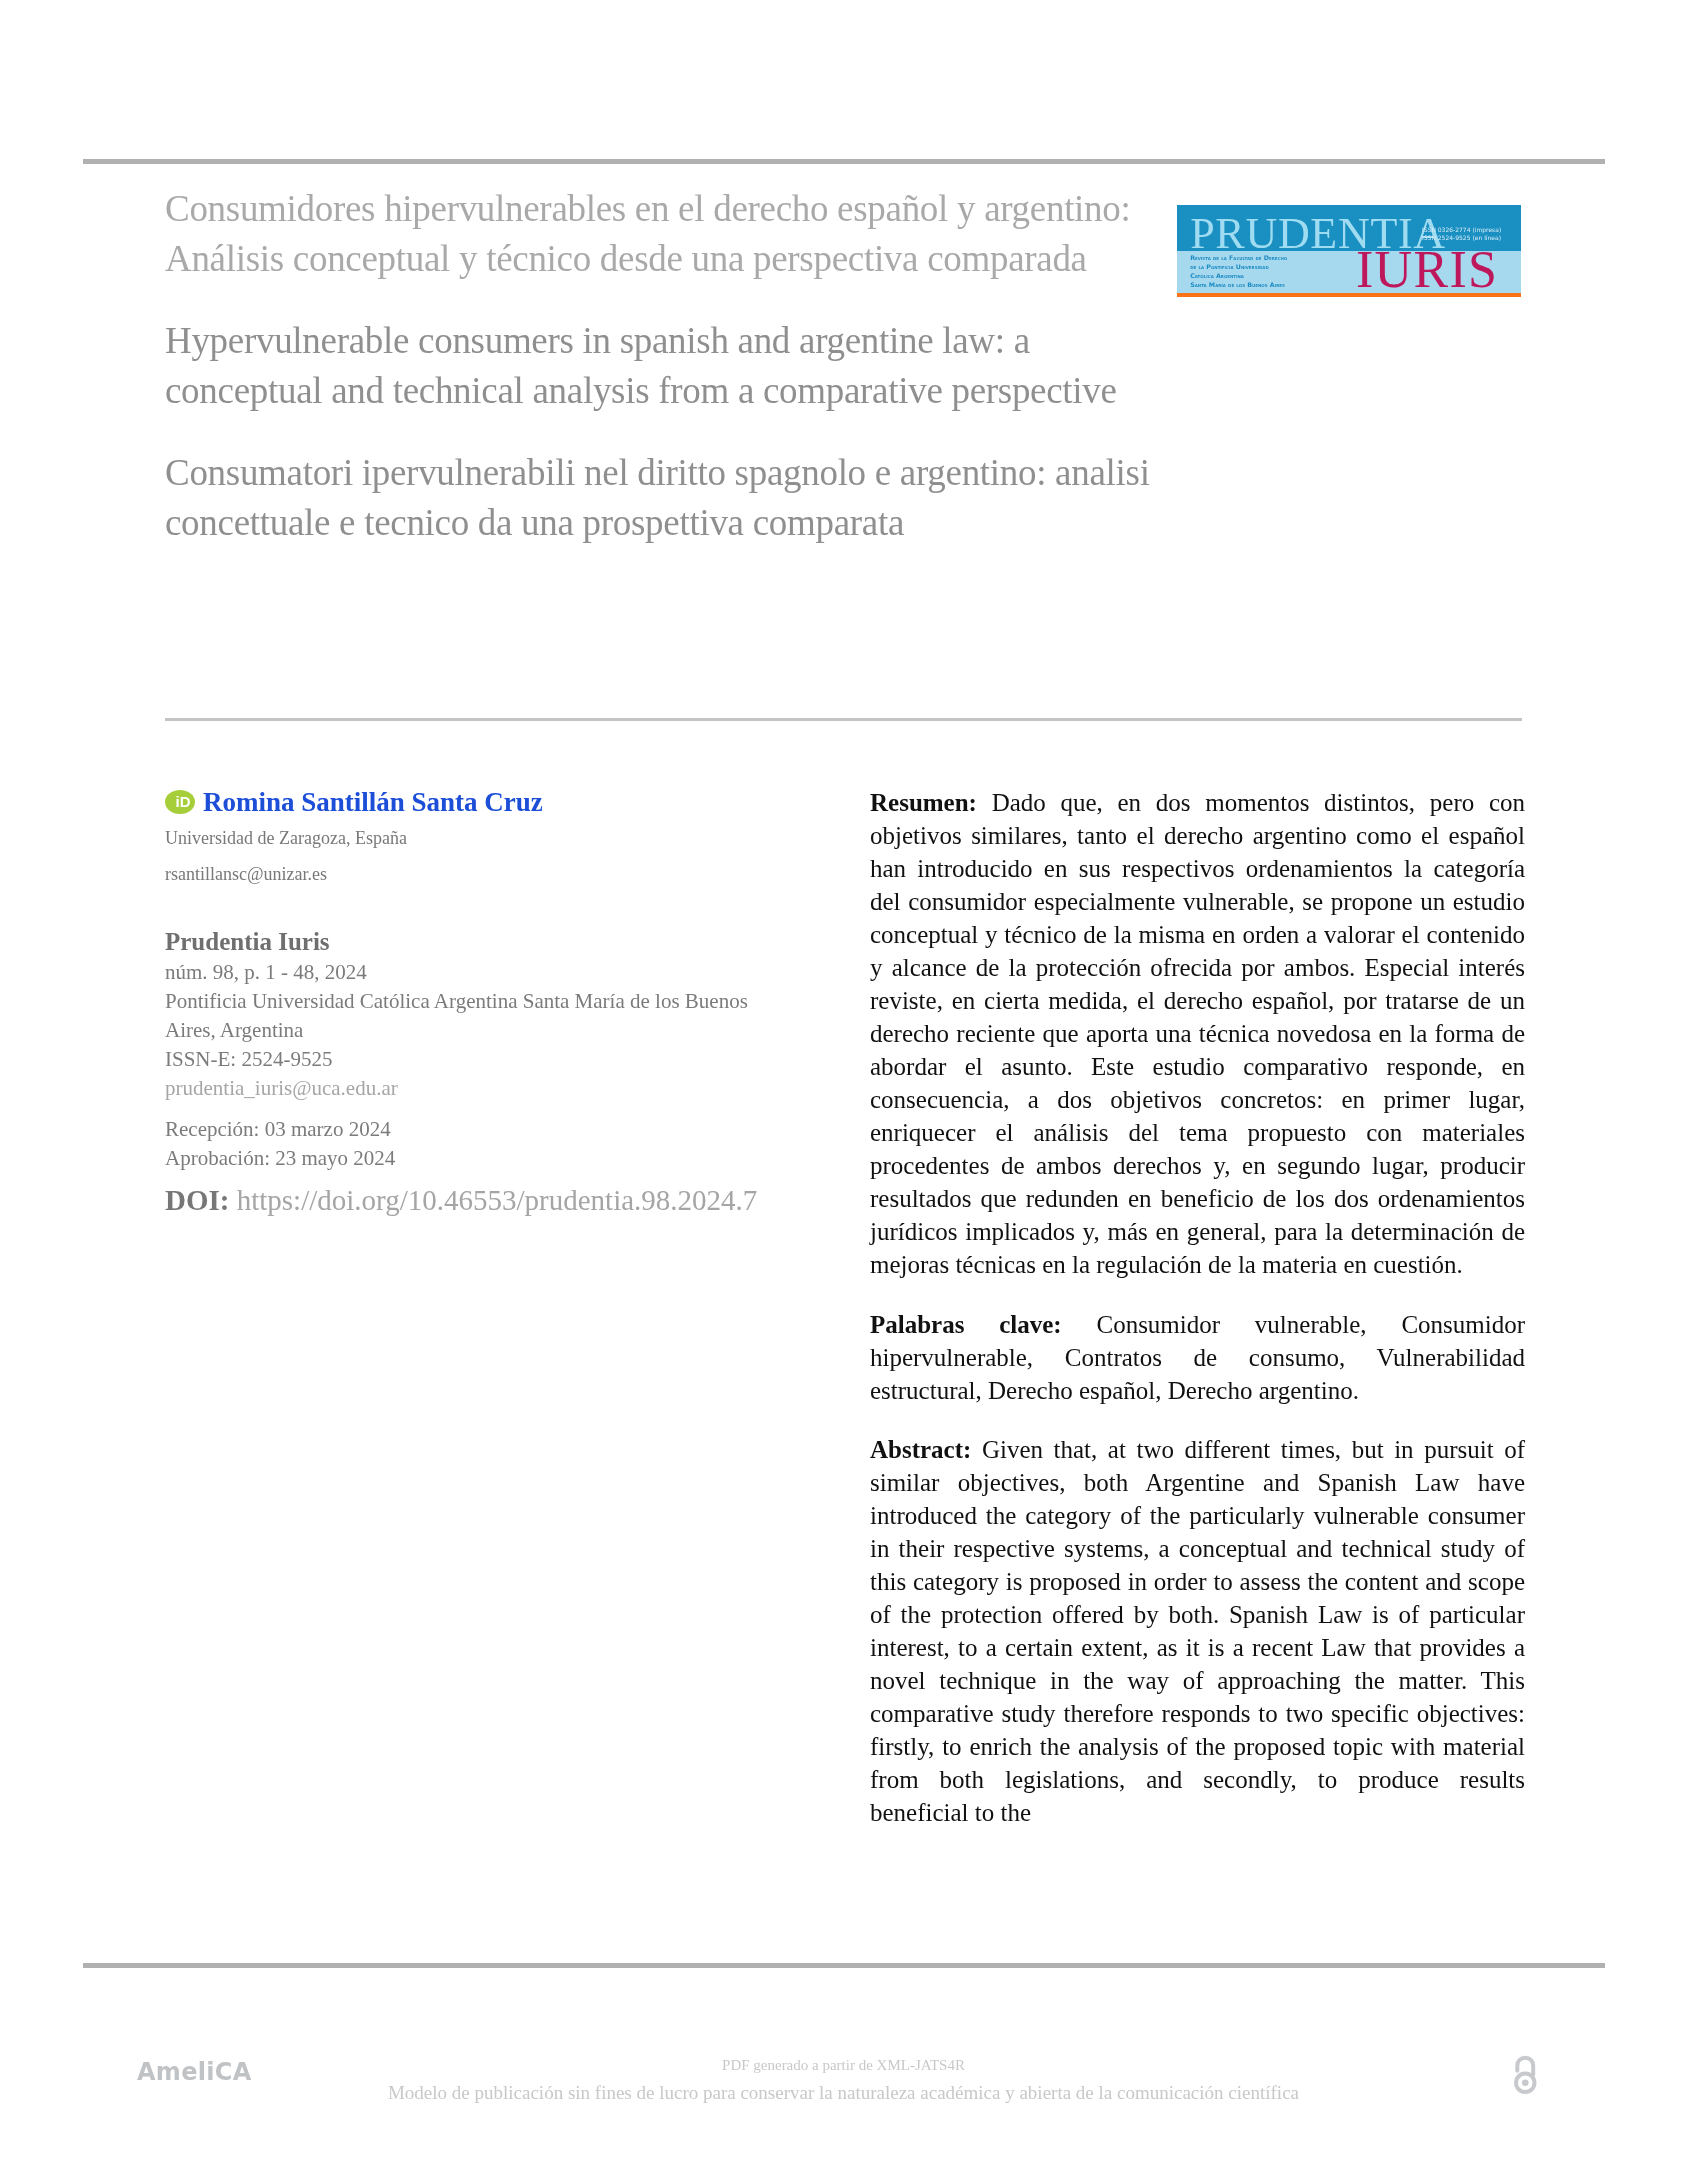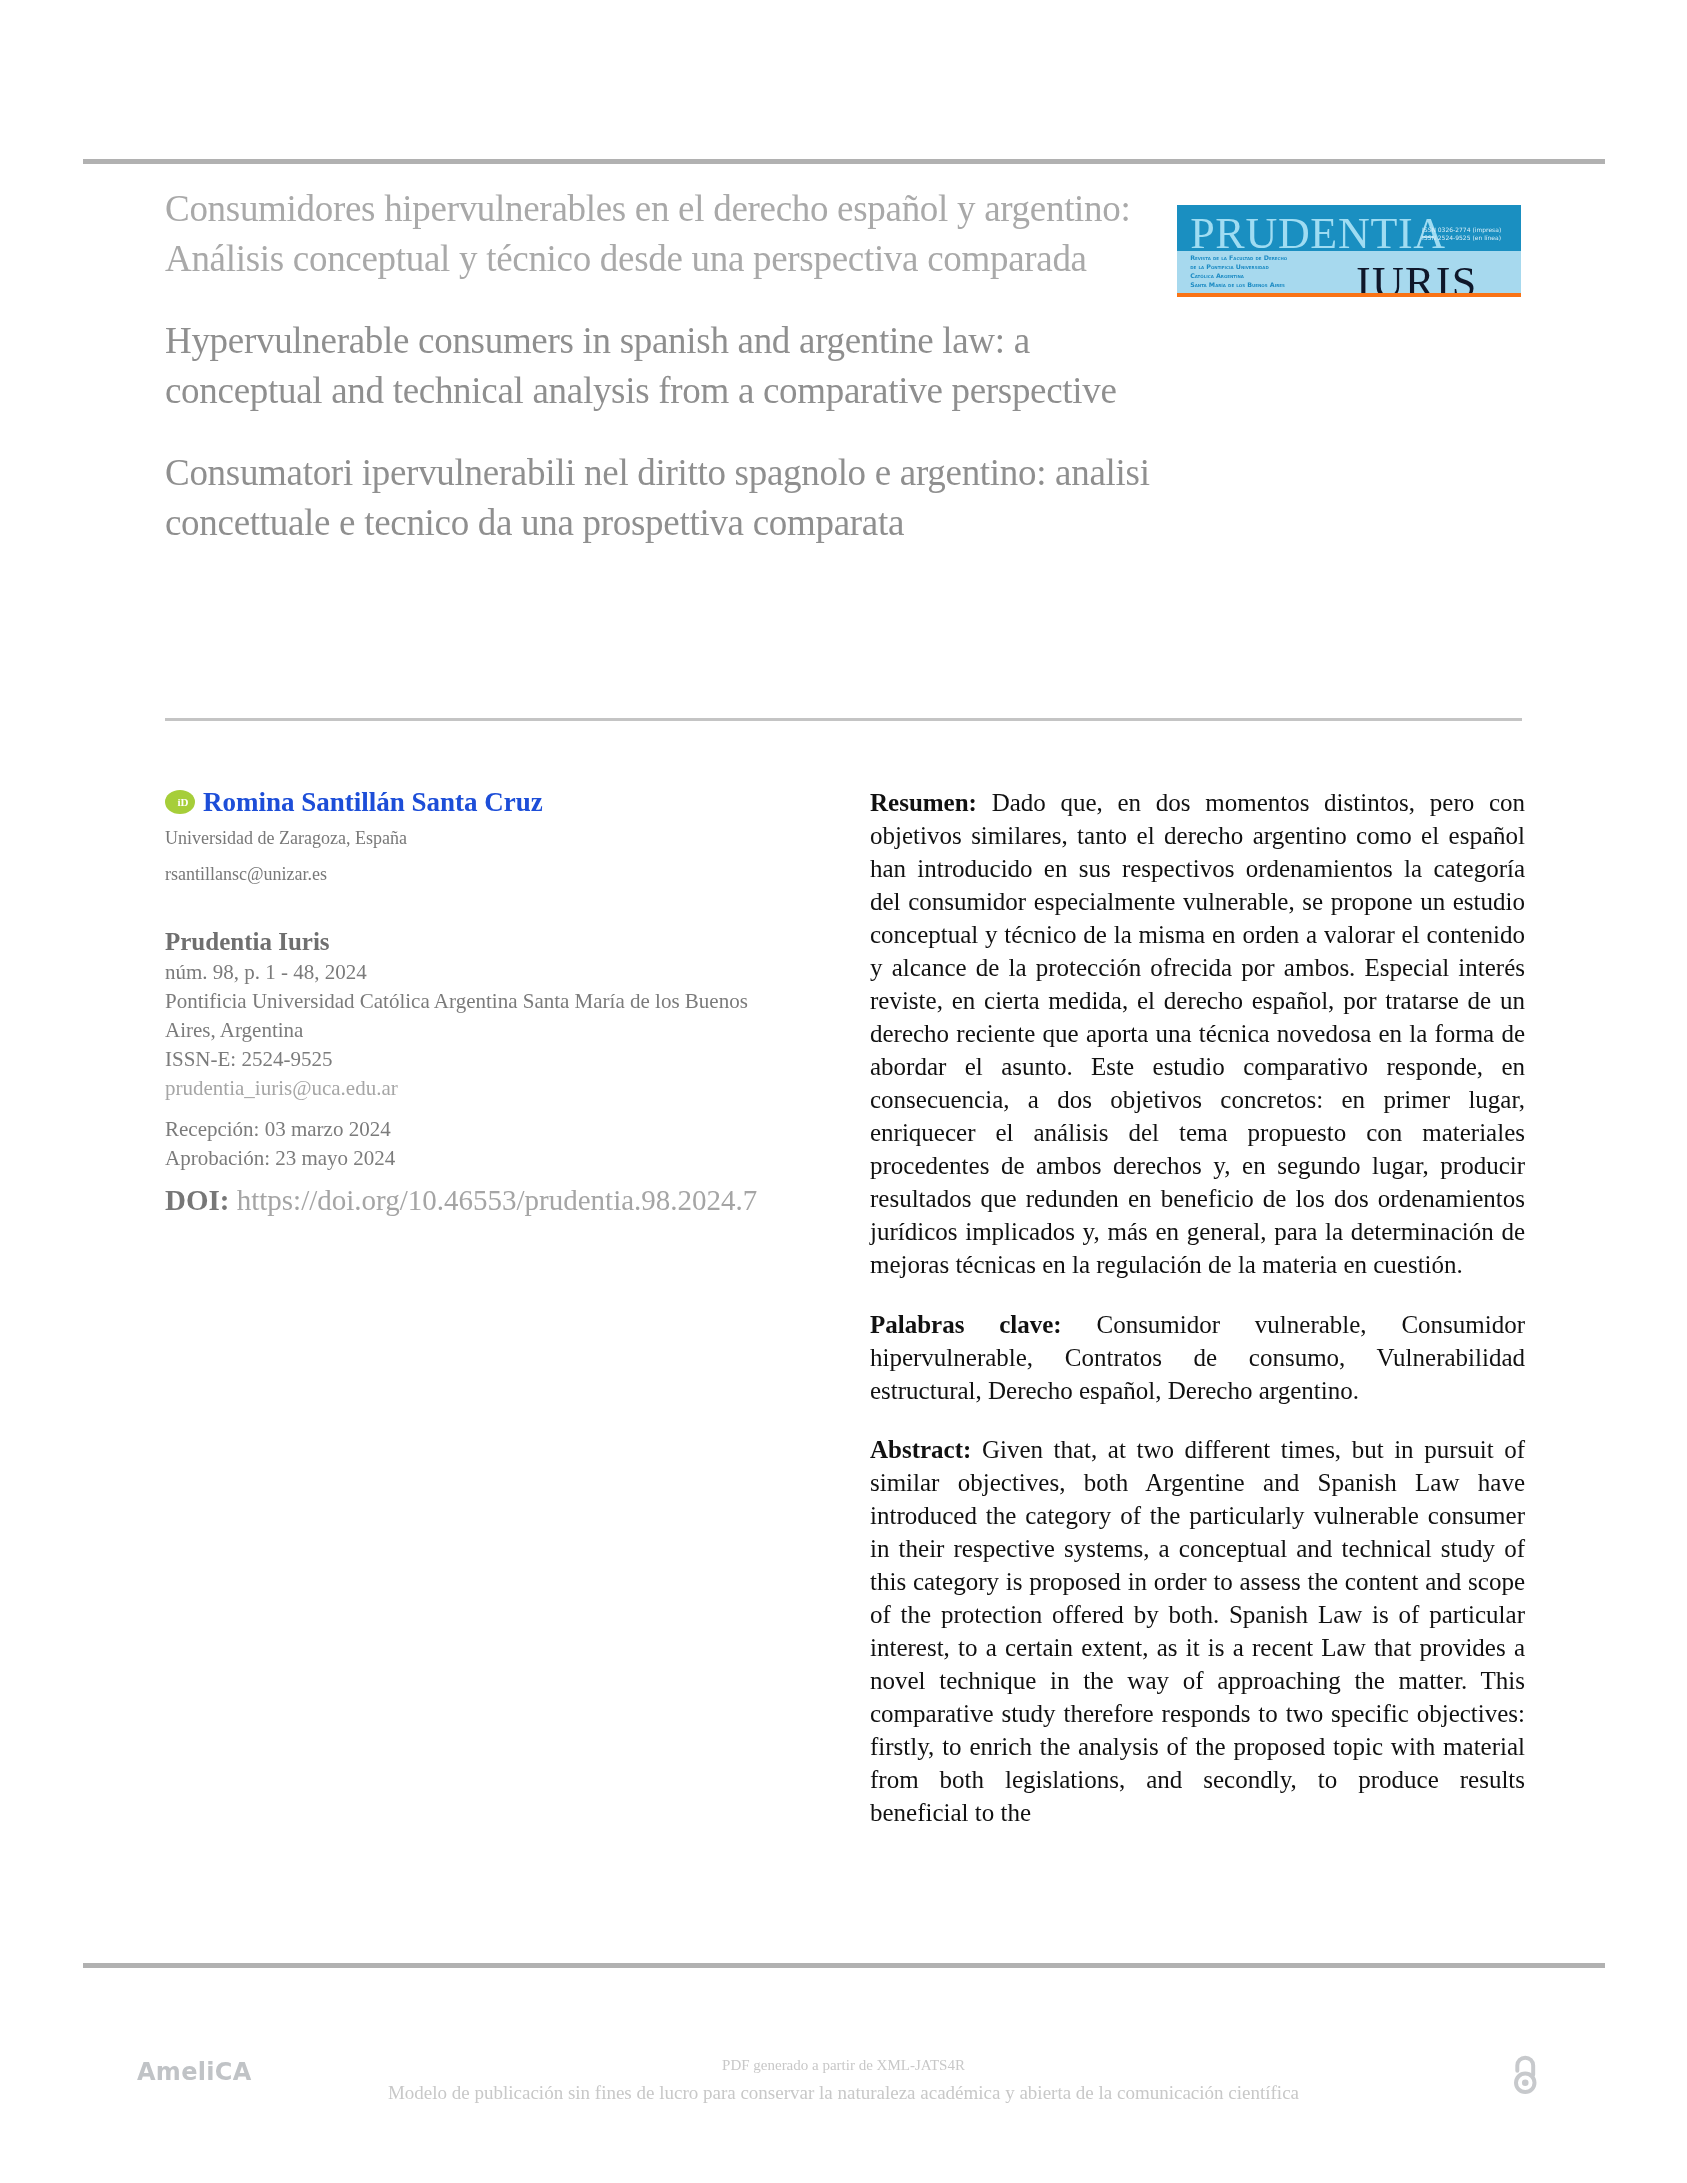--- a/index.html
+++ b/index.html
@@ -11,27 +11,27 @@
 
   .titles { position: absolute; left: 165px; top: 184px; width: 993px; }
   .title { color: #a9a9a9; font-size: 37px; line-height: 50px; margin: 0 0 32px 0; font-weight: normal; letter-spacing: -0.3px; }
   .title.t1 { width: 979px; }
   .title.t2 { width: 973px; color: #8f8f8f; }
   .title.t3 { width: 993px; color: #8f8f8f; }
 
   .logo { position: absolute; left: 1177px; top: 205px; width: 344px; height: 88px; background: #a7d9ee; overflow: hidden; border-bottom: 4px solid #f97316; }
   .logo .top-band { position: absolute; left: 0; top: 0; width: 344px; height: 46px; background: #1a8fc1; }
   .logo .prudentia { position: absolute; left: 13.2px; top: 6.6px; font-size: 44px; line-height: 44px; color: #9fdcf2; letter-spacing: 0.7px; }
-  .logo .iuris { position: absolute; left: 179px; top: 46px; font-size: 44px; line-height: 64px; color: #0f172a; letter-spacing: 1.3px; }
+  .logo .iuris { position: absolute; left: 179px; top: 33px; font-size: 52px; line-height: 64px; color: #be185d; letter-spacing: 1.3px; }
   .logo .issn { position: absolute; left: 245px; top: 21px; font-family: "DejaVu Sans", sans-serif; font-size: 6px; line-height: 8px; color: #d8eef8; }
   .logo .subtitle { position: absolute; left: 13.2px; top: 48px; font-family: "DejaVu Sans", sans-serif; font-weight: bold; font-size: 6.3px; line-height: 9px; color: #1e8cc4; font-variant: small-caps; }
 
   .left-col { position: absolute; left: 165px; top: 784px; width: 662px; color: #7a7a7a; }
   .author-line { display: flex; align-items: center; font-size: 27px; line-height: 36px; }
-  .orcid { display: inline-flex; width: 24px; height: 24px; border-radius: 50%; background: #a6ce39; color: #fff; font-family: Liberation Serif, serif; font-size: 11px; align-items: center; justify-content: center; margin-right: 8px; font-weight: bold; padding-left: 6px; }
+  .orcid { display: inline-flex; width: 24px; height: 24px; border-radius: 50%; background: #a6ce39; color: #fff; font-family: Liberation Sans, sans-serif; font-size: 15px; align-items: center; justify-content: center; margin-right: 8px; font-weight: bold; padding-left: 6px; }
   .author-name { font-weight: bold; color: #1d4ed8; }
   .affil, .email { font-size: 18px; line-height: 36px; color: #787878; }
   .journal-name { font-size: 25px; line-height: 33px; color: #6f6f6f; font-weight: bold; margin-top: 33px; }
   .meta-line { font-size: 21px; line-height: 29px; color: #7b7b7b; }
   .journal-email { font-size: 21px; line-height: 29px; color: #a6a6a6; }
   .dates { margin-top: 12px; }
   .doi { margin-top: 13.2px; font-size: 29px; line-height: 29px; }
   .doi-label { font-weight: bold; color: #777; }
   .doi-link { color: #a5a5a5; }
 

